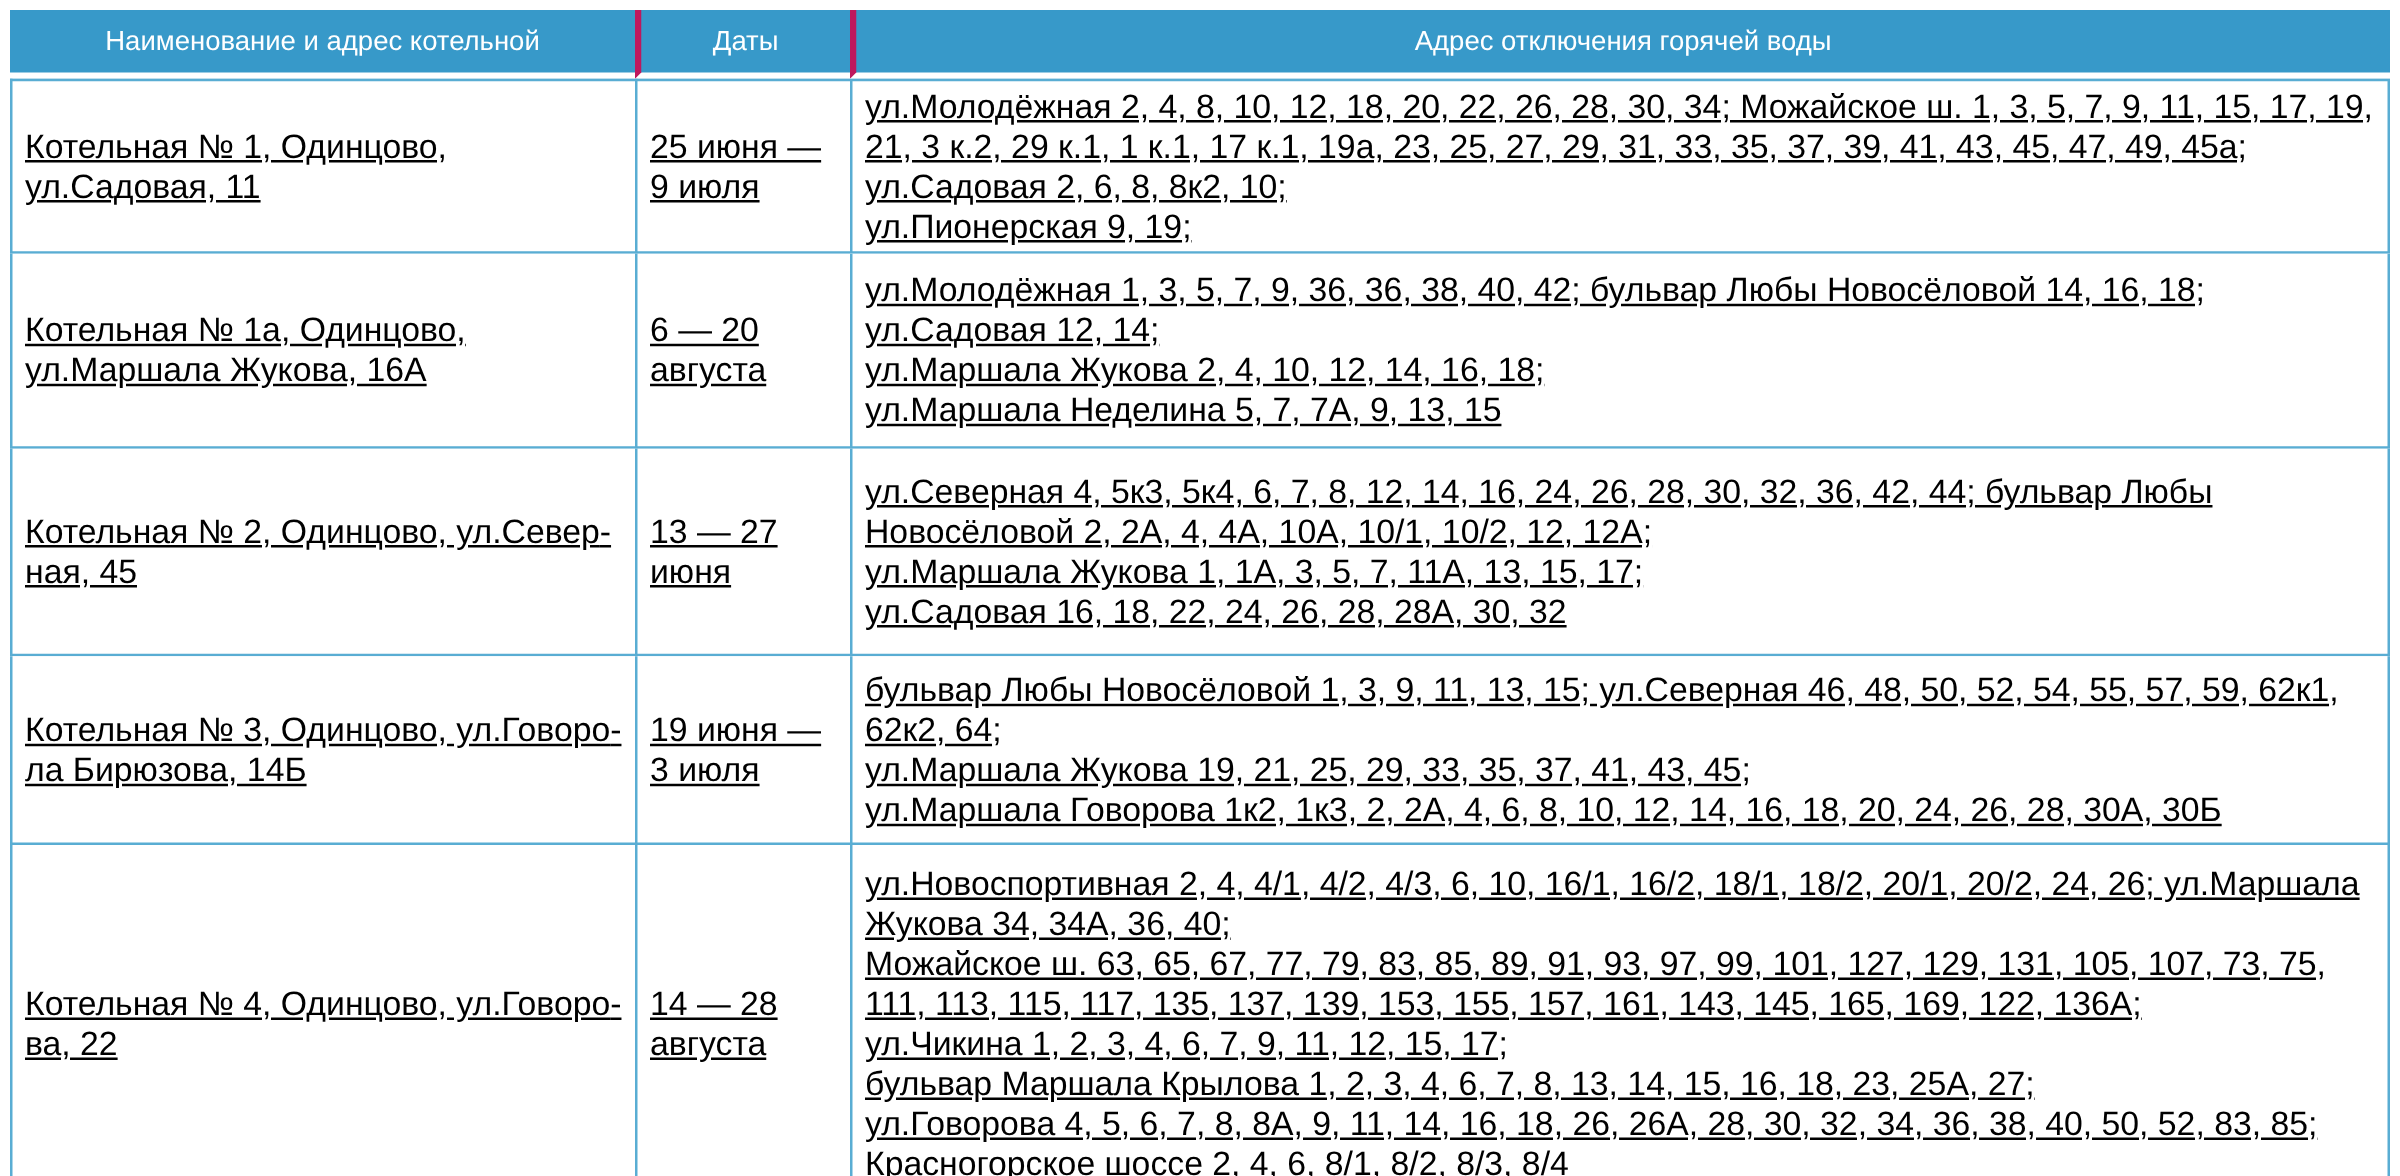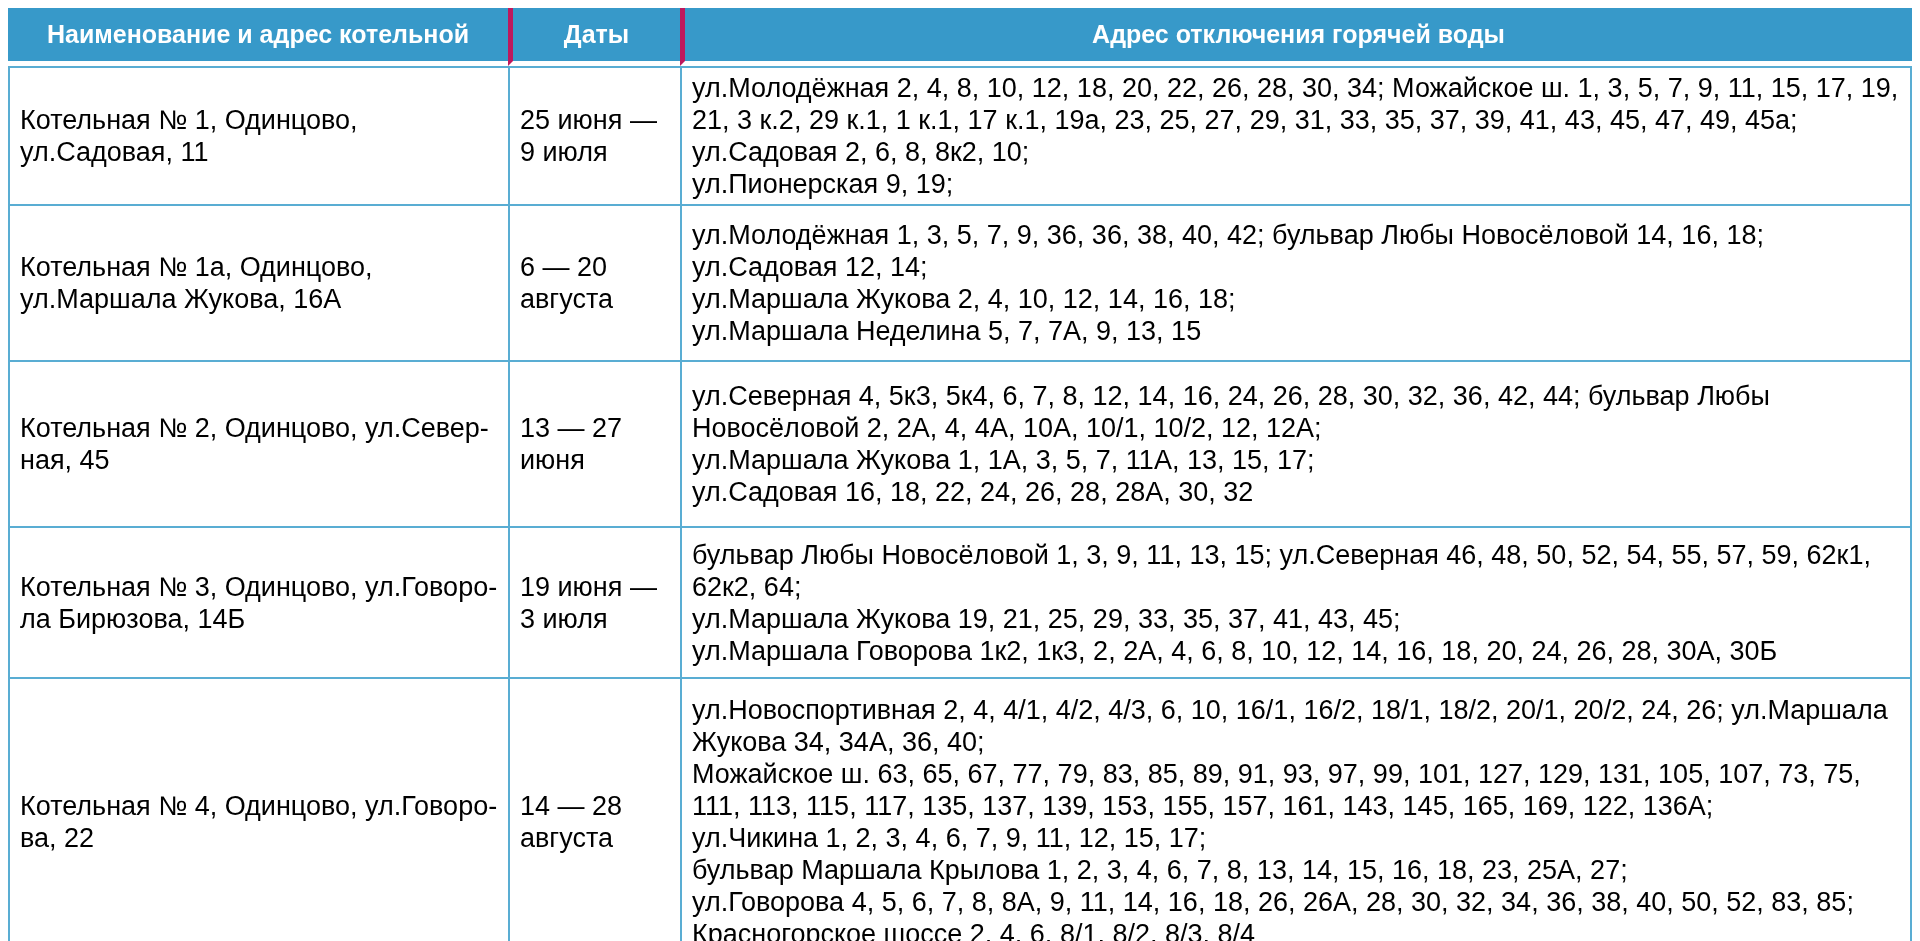--- a/index.html
+++ b/index.html
@@ -26,38 +26,39 @@
     width: 1904px;
     margin: 8px;
   }
   col.c-boiler { width: 500px; }
   col.c-dates  { width: 172px; }
   col.c-addr   { width: 1232px; }
 
   th {
     background: var(--header-bg);
     color: var(--header-text);
-    font-size: 25px;
-    font-weight: bold;
+    font-size: 22px;
+    font-weight: normal;
     text-align: center;
     vertical-align: middle;
     padding: 12px 6px;
     border-bottom: 5px solid #ffffff;
   }
   th + th { border-left: 5px solid #be185d; }
 
   td {
     font-size: 27px;
     line-height: 32px;
     vertical-align: middle;
     padding: 4px 10px;
     border-left: 2px solid var(--grid);
     border-bottom: 2px solid var(--grid);
     background: #ffffff;
     word-wrap: break-word;
+    text-decoration: underline;
   }
   td:last-child { border-right: 2px solid var(--grid); }
   tbody tr:first-child td { border-top: 2px solid var(--grid); }
 
   tbody tr:nth-child(1) td { height: 128px; }
   tbody tr:nth-child(2) td { height: 146px; }
   tbody tr:nth-child(3) td { height: 156px; margin-top: 16px; }
   tbody tr:nth-child(4) td { height: 141px; }
   tbody tr:nth-child(5) td { height: 278px; }
   tbody tr:nth-child(6) td { height: 34px; }

